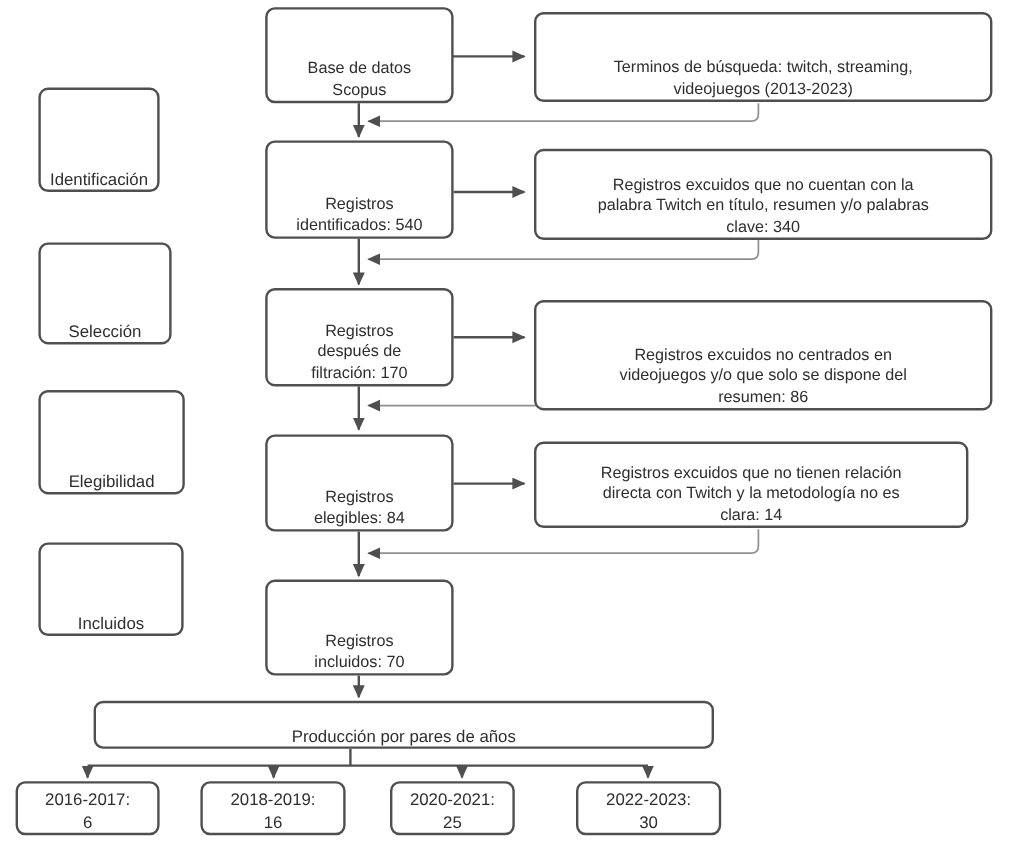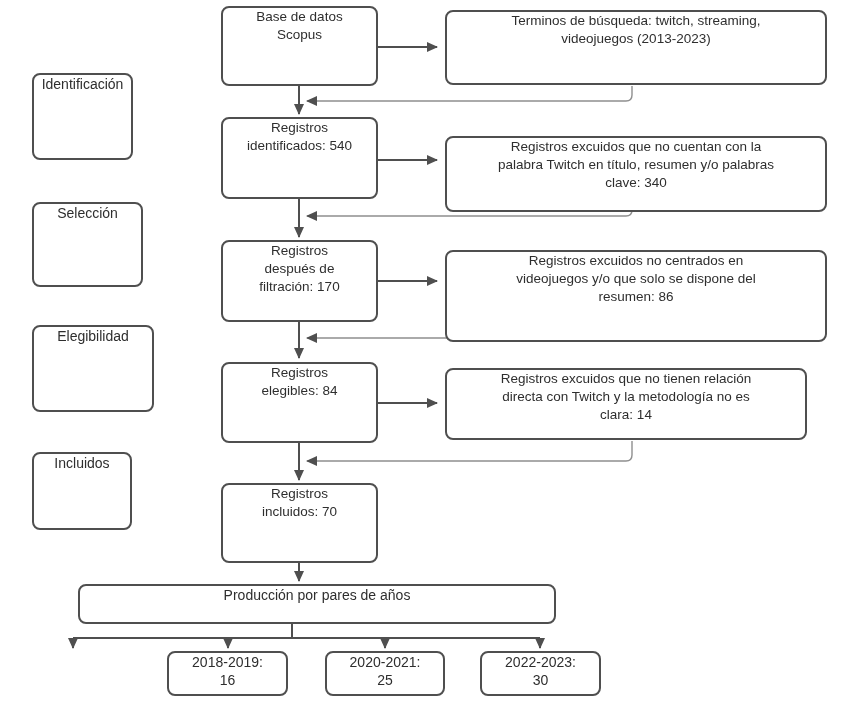--- a/index.html
+++ b/index.html
@@ -4,21 +4,21 @@
 <style>
   html,body{margin:0;padding:0;background:#ffffff;}
   .canvas{
     position:relative;width:841px;height:709px;background:#ffffff;
     font-family:"Liberation Sans",sans-serif;overflow:hidden;
   }
   .lines{position:absolute;left:0;top:0;width:841px;height:709px;}
   .box{
     position:absolute;box-sizing:border-box;background:#ffffff;
     border:2px solid #4f4f4f;border-radius:8px;
-    display:flex;align-items:flex-start;justify-content:center;
+    display:flex;align-items:flex-end;justify-content:center;
     text-align:center;color:#2e2e2e;white-space:pre-line;line-height:1.32;
   }
   .stage{font-size:14px;}
   .flow{font-size:13.5px;}
   .side{font-size:13.5px;}
   .prod{font-size:14px;}
   .year{font-size:14px;}
 </style>
 </head>
 <body>
@@ -63,21 +63,21 @@
 
   <div class="box stage" style="left:32px;top:73px;width:101px;height:87px">
     <span>Identificación</span>
   </div>
   <div class="box stage" style="left:32px;top:202px;width:111px;height:85px">
     <span>Selección</span>
   </div>
   <div class="box stage" style="left:32px;top:325px;width:122px;height:87px">
     <span>Elegibilidad</span>
   </div>
-  <div class="box stage" style="left:32px;top:452px;width:100px;height:78px">
+  <div class="box stage" style="left:32px;top:452px;width:121px;height:78px">
     <span>Incluidos</span>
   </div>
 
   <div class="box flow" style="left:221px;top:6px;width:157px;height:80px">
     <span>Base de datos
 Scopus</span>
   </div>
   <div class="box flow" style="left:221px;top:117px;width:157px;height:82px">
     <span>Registros
 identificados: 540</span>
@@ -93,45 +93,49 @@
   </div>
   <div class="box flow" style="left:221px;top:483px;width:157px;height:80px">
     <span>Registros
 incluidos: 70</span>
   </div>
 
   <div class="box side" style="left:445px;top:10px;width:382px;height:75px">
     <span>Terminos de búsqueda: twitch, streaming,
 videojuegos (2013-2023)</span>
   </div>
-  <div class="box side" style="left:445px;top:136px;width:382px;height:76px">
+  <div class="box side" style="left:445px;top:124px;width:382px;height:76px">
     <span>Registros excuidos que no cuentan con la
 palabra Twitch en título, resumen y/o palabras
 clave: 340</span>
   </div>
   <div class="box side" style="left:445px;top:250px;width:382px;height:92px">
     <span>Registros excuidos no centrados en
 videojuegos y/o que solo se dispone del
 resumen: 86</span>
   </div>
   <div class="box side" style="left:445px;top:368px;width:362px;height:72px">
     <span>Registros excuidos que no tienen relación
 directa con Twitch y la metodología no es
 clara: 14</span>
   </div>
 
-  <div class="box prod" style="left:78px;top:584px;width:478px;height:40px">
+  <div class="box prod" style="left:78px;top:584px;width:517px;height:40px">
     <span>Producción por pares de años</span>
   </div>
 
+  <div class="box year" style="left:13px;top:651px;width:120px;height:45px">
+    <span>2016-2017:
+6</span>
+  </div>
   <div class="box year" style="left:167px;top:651px;width:121px;height:45px">
     <span>2018-2019:
 16</span>
   </div>
-  <div class="box year" style="left:325px;top:651px;width:120px;height:45px">
+  <div class="box year" style="left:325px;top:651px;width:104px;height:45px">
     <span>2020-2021:
 25</span>
   </div>
   <div class="box year" style="left:480px;top:651px;width:121px;height:45px">
     <span>2022-2023:
 30</span>
   </div>
 
 </div>
 

